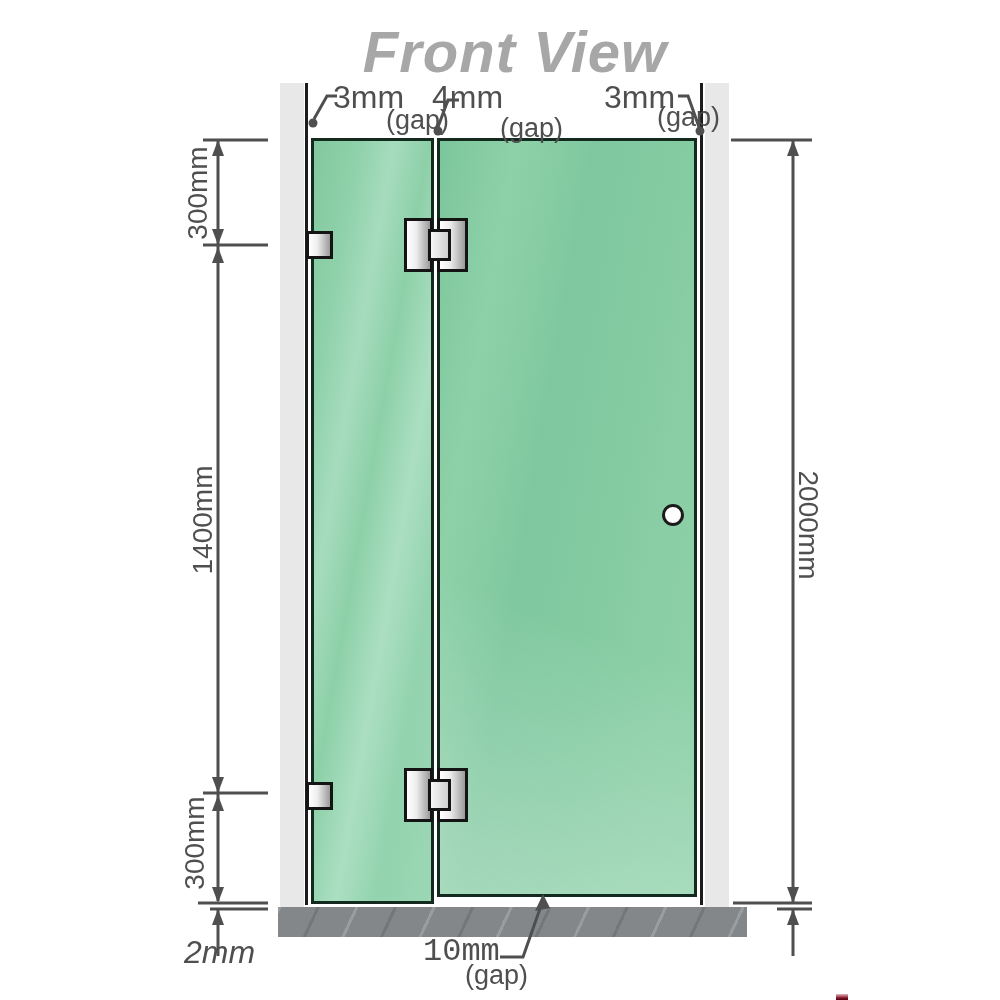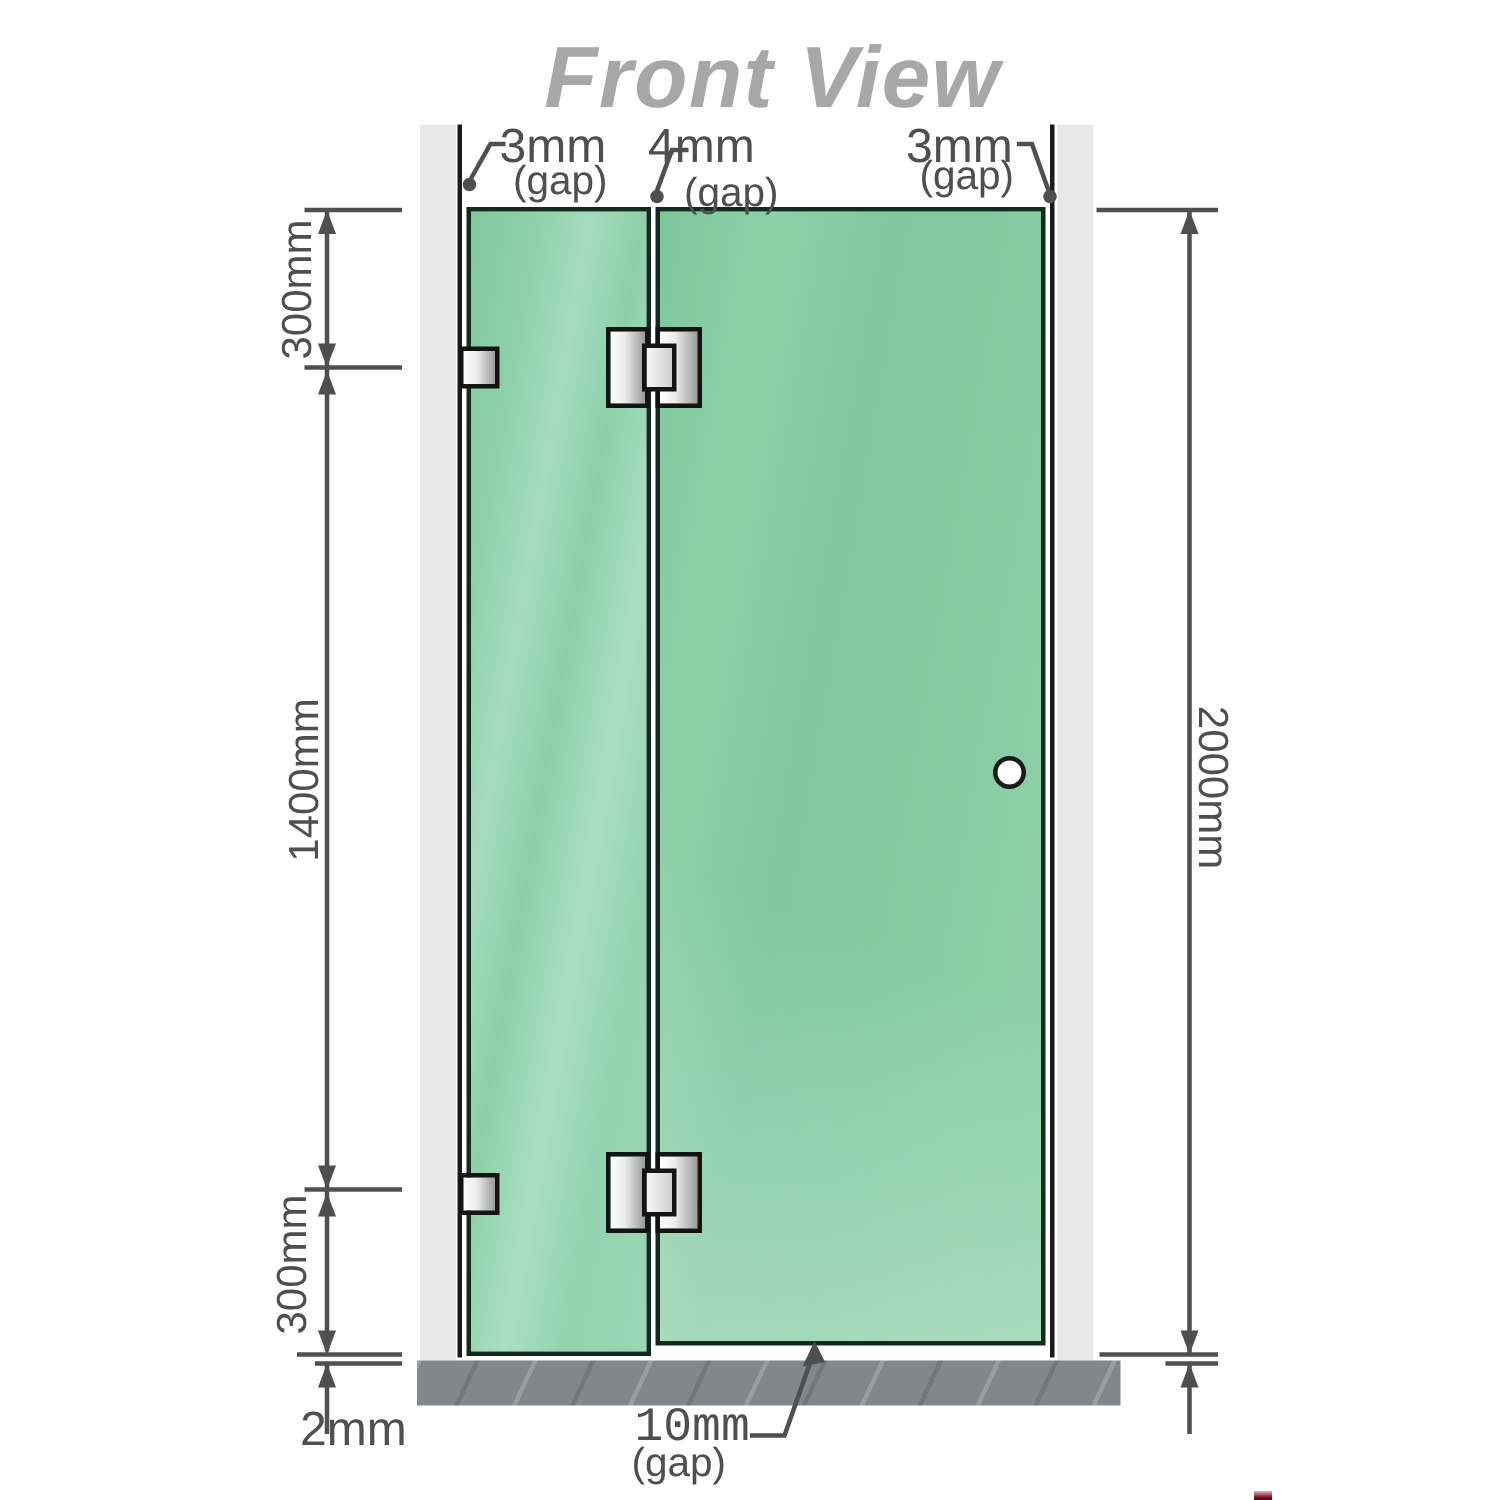--- a/index.html
+++ b/index.html
@@ -7,21 +7,21 @@
     position:relative;width:848px;height:1000px;background:#ffffff;
     font-family:"Liberation Sans", sans-serif;overflow:hidden;
   }
   .abs{position:absolute;}
   .title{
     left:360px;top:18px;width:310px;text-align:center;
     font-size:58px;font-weight:bold;font-style:italic;
     color:#a7a7a7;letter-spacing:1px;white-space:nowrap;
   }
   .dimtext{color:#4f4f4f;font-size:32px;line-height:1.0;white-space:nowrap;}
-  .dimtext.small{font-size:27px;}
+  .dimtext.small{font-size:27px;margin-left:44px;}
   .rot{
     width:120px;height:30px;text-align:center;font-size:28px;color:#4f4f4f;
     line-height:30px;white-space:nowrap;
   }
   .rot.ccw{transform:rotate(-90deg);}
   .rot.cw{transform:rotate(90deg);}
   .wall{background:#e8e8e8;top:83px;height:824px;width:24px;}
   .wall-line{background:#1c1c1c;top:83px;height:822px;width:3px;}
   .floor{
     left:278px;top:907px;width:469px;height:30px;
@@ -139,19 +139,19 @@
   <div class="abs dimtext small lbl" style="left:456px;top:115px;">(gap)</div>
   <div class="abs dimtext lbl" style="left:604px;top:81px;">3mm</div>
   <div class="abs dimtext small lbl" style="left:613px;top:104px;">(gap)</div>
 
   <div class="abs rot ccw lbl" style="left:148px;top:178px;width:100px;">300mm</div>
   <div class="abs rot ccw lbl" style="left:143px;top:505px;">1400mm</div>
   <div class="abs rot ccw lbl" style="left:145px;top:828px;width:100px;">300mm</div>
 
   <div class="abs rot cw lbl" style="left:748px;top:510px;">2000mm</div>
 
-  <div class="abs dimtext lbl" style="left:200px;top:936px;">2mm</div>
+  <div class="abs dimtext lbl" style="left:184px;top:936px;font-style:italic;">2mm</div>
   <div class="abs dimtext lbl" style="left:423px;top:936px;font-family:Liberation Mono, monospace;">10mm</div>
   <div class="abs dimtext small lbl" style="left:421px;top:962px;">(gap)</div>
 
   <div class="abs logo-sliver"></div>
 
 </div>
 
 </body></html>

